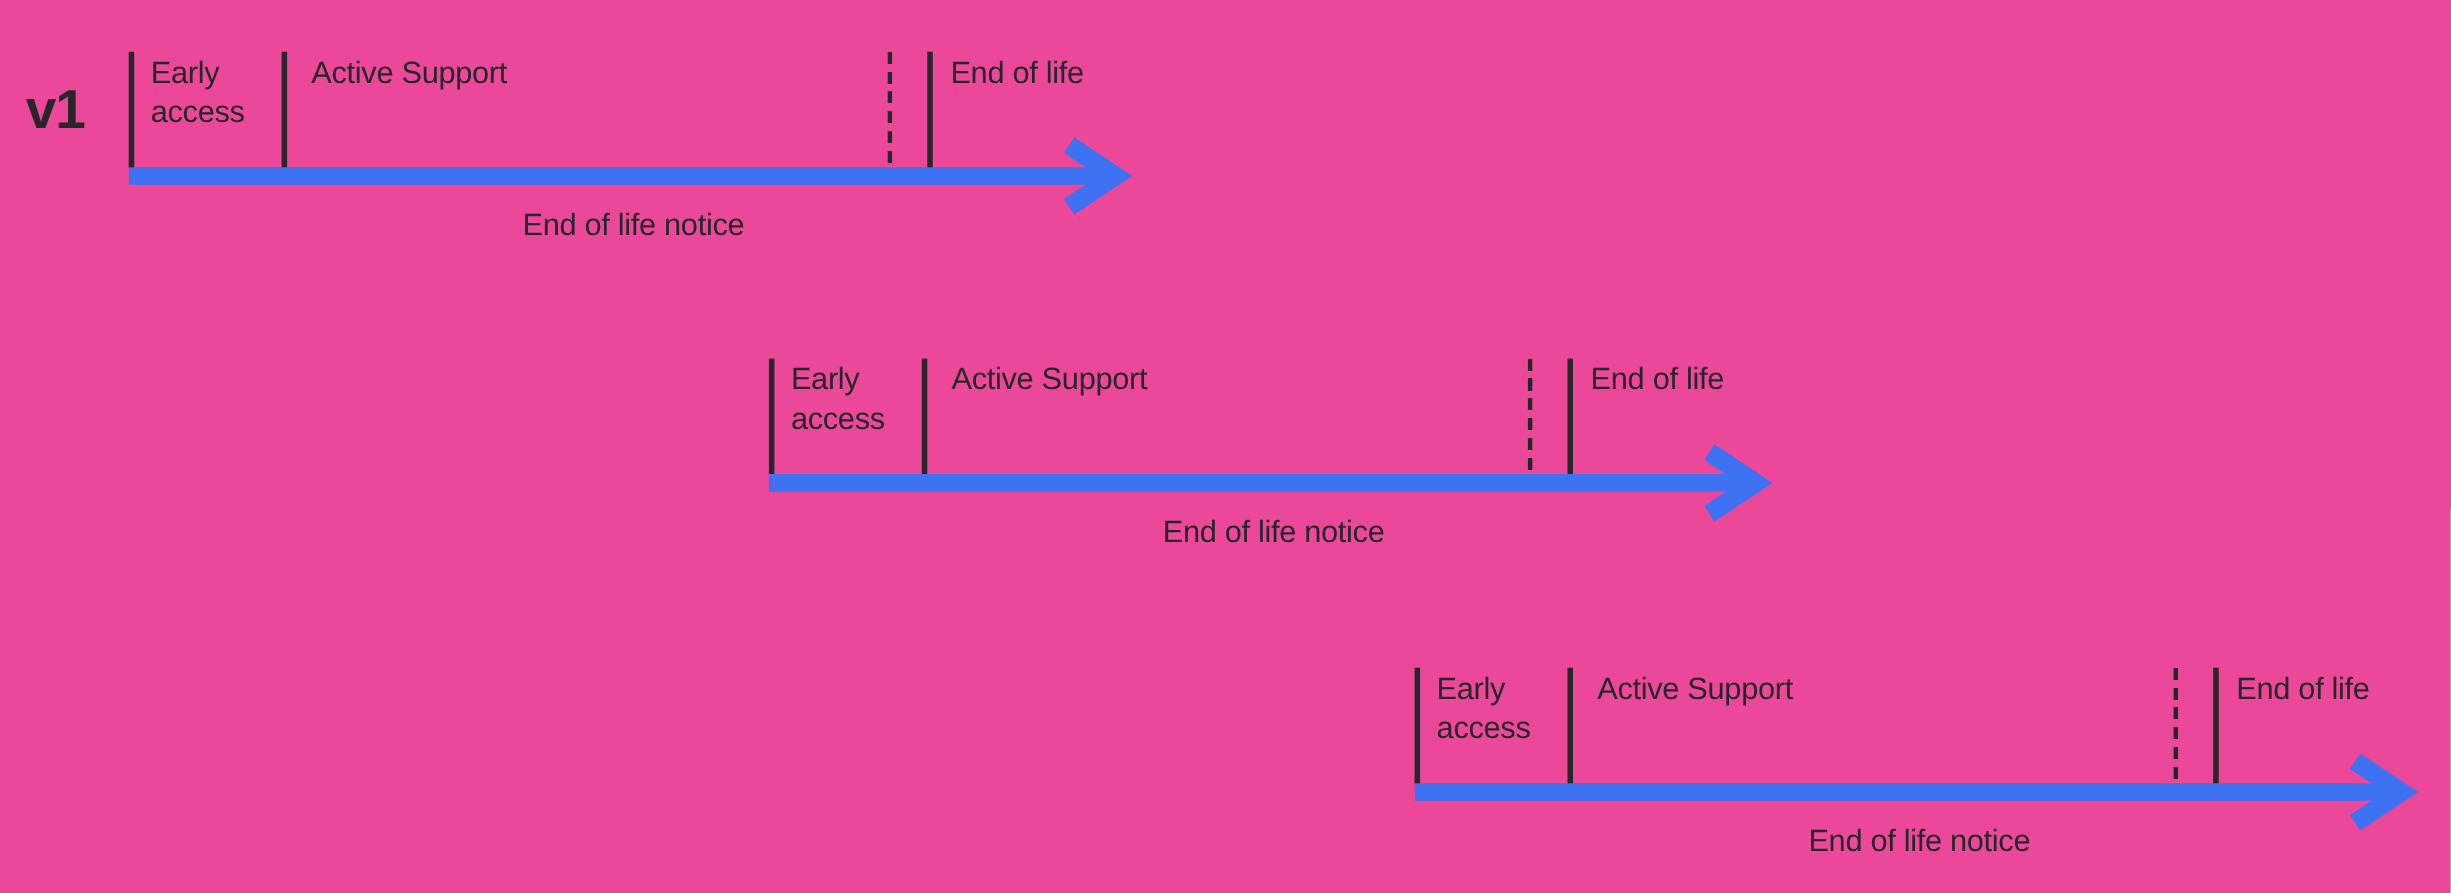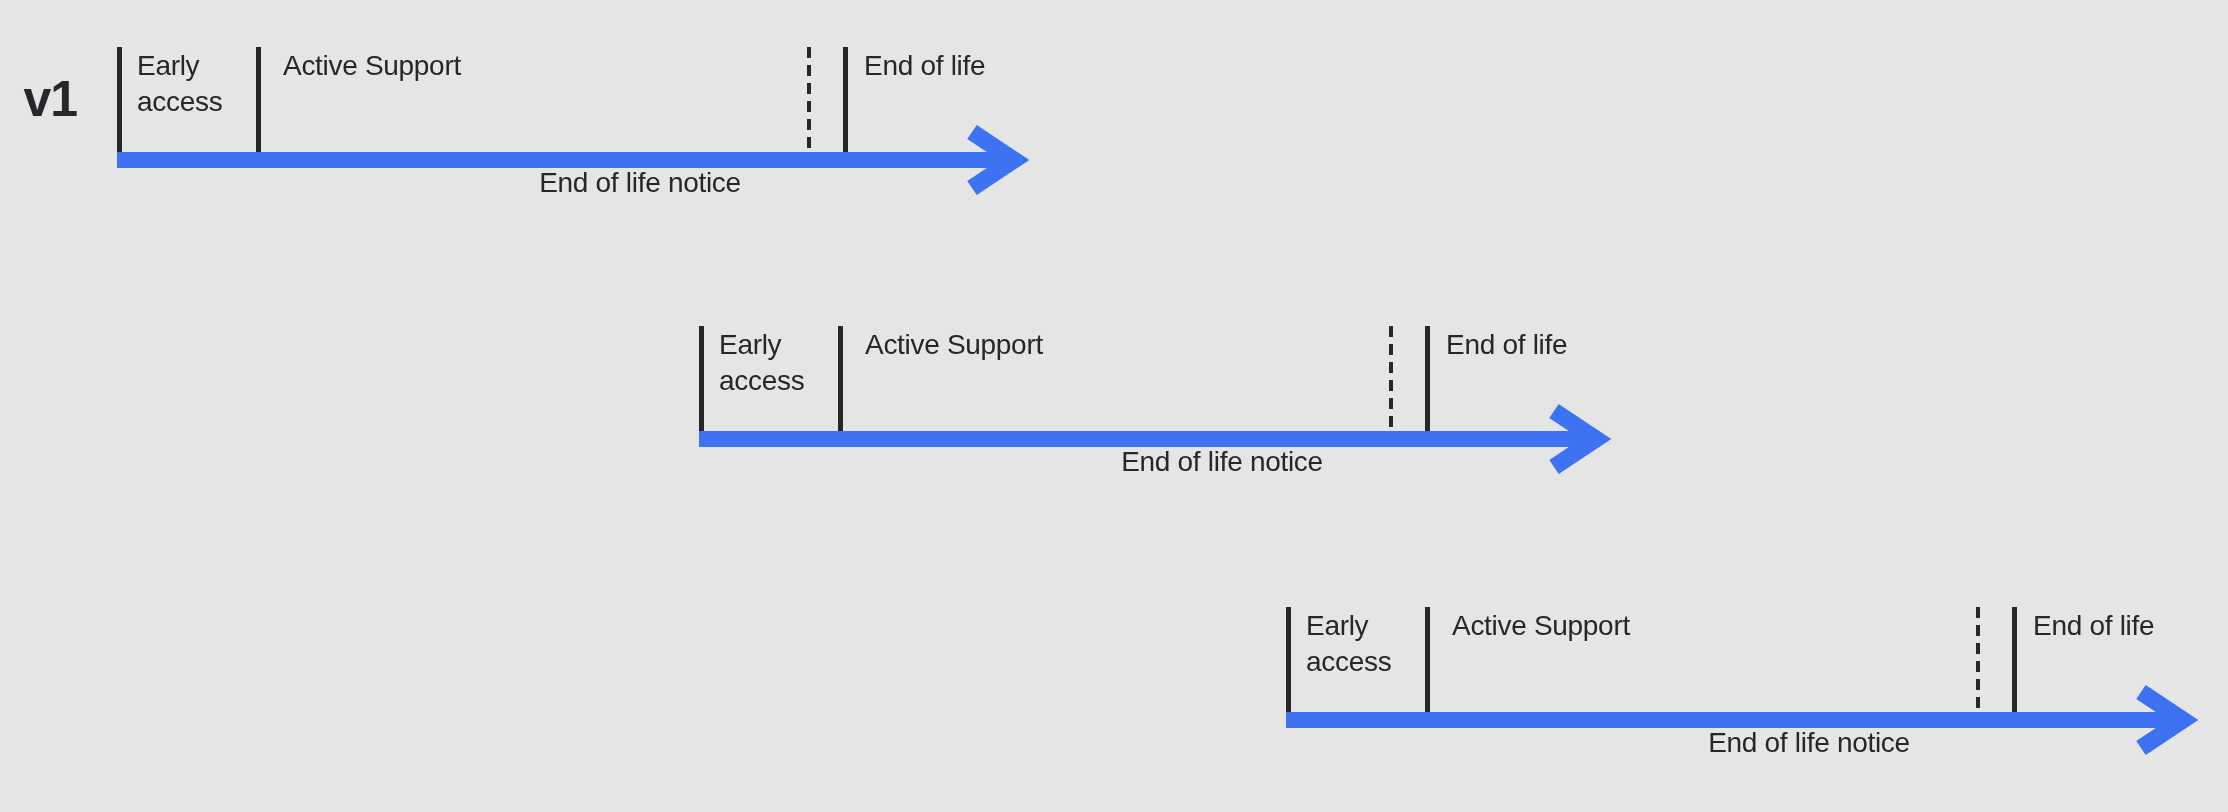--- a/index.html
+++ b/index.html
@@ -4,21 +4,21 @@
 <style>
   :root{
     --arrow-blue:#3D72F3;
     --ink:#26262B;
   }
   html,body{margin:0;padding:0;background:#ffffff;}
   .stage{
     position:relative;
     width:2228px;
     height:812px;
-    background:#e5e5e5;
+    background:#ec4899;
     overflow:hidden;
     font-family:"Liberation Sans", sans-serif;
     color:var(--ink);
   }
   .timeline{
     position:absolute;
     width:960px;
     height:190px;
   }
   .t1{left:117px; top:47px;}
@@ -61,22 +61,22 @@
     font-weight:400;
     letter-spacing:-0.3px;
     white-space:nowrap;
   }
   .early{left:20px; top:1px;}
   .active{left:166px; top:1px;}
   .eol{left:747px; top:1px;text-align:center;}
   .notice{
     left:358px;
     width:330px;
-    top:118px;
-    text-align:center;
+    top:140px;
+    text-align:left;
   }
   .arrow{
     position:absolute;
     left:0;
     top:73px;
     display:block;
   }
   .arrow .bar{
     stroke:var(--arrow-blue);
     stroke-width:16;

